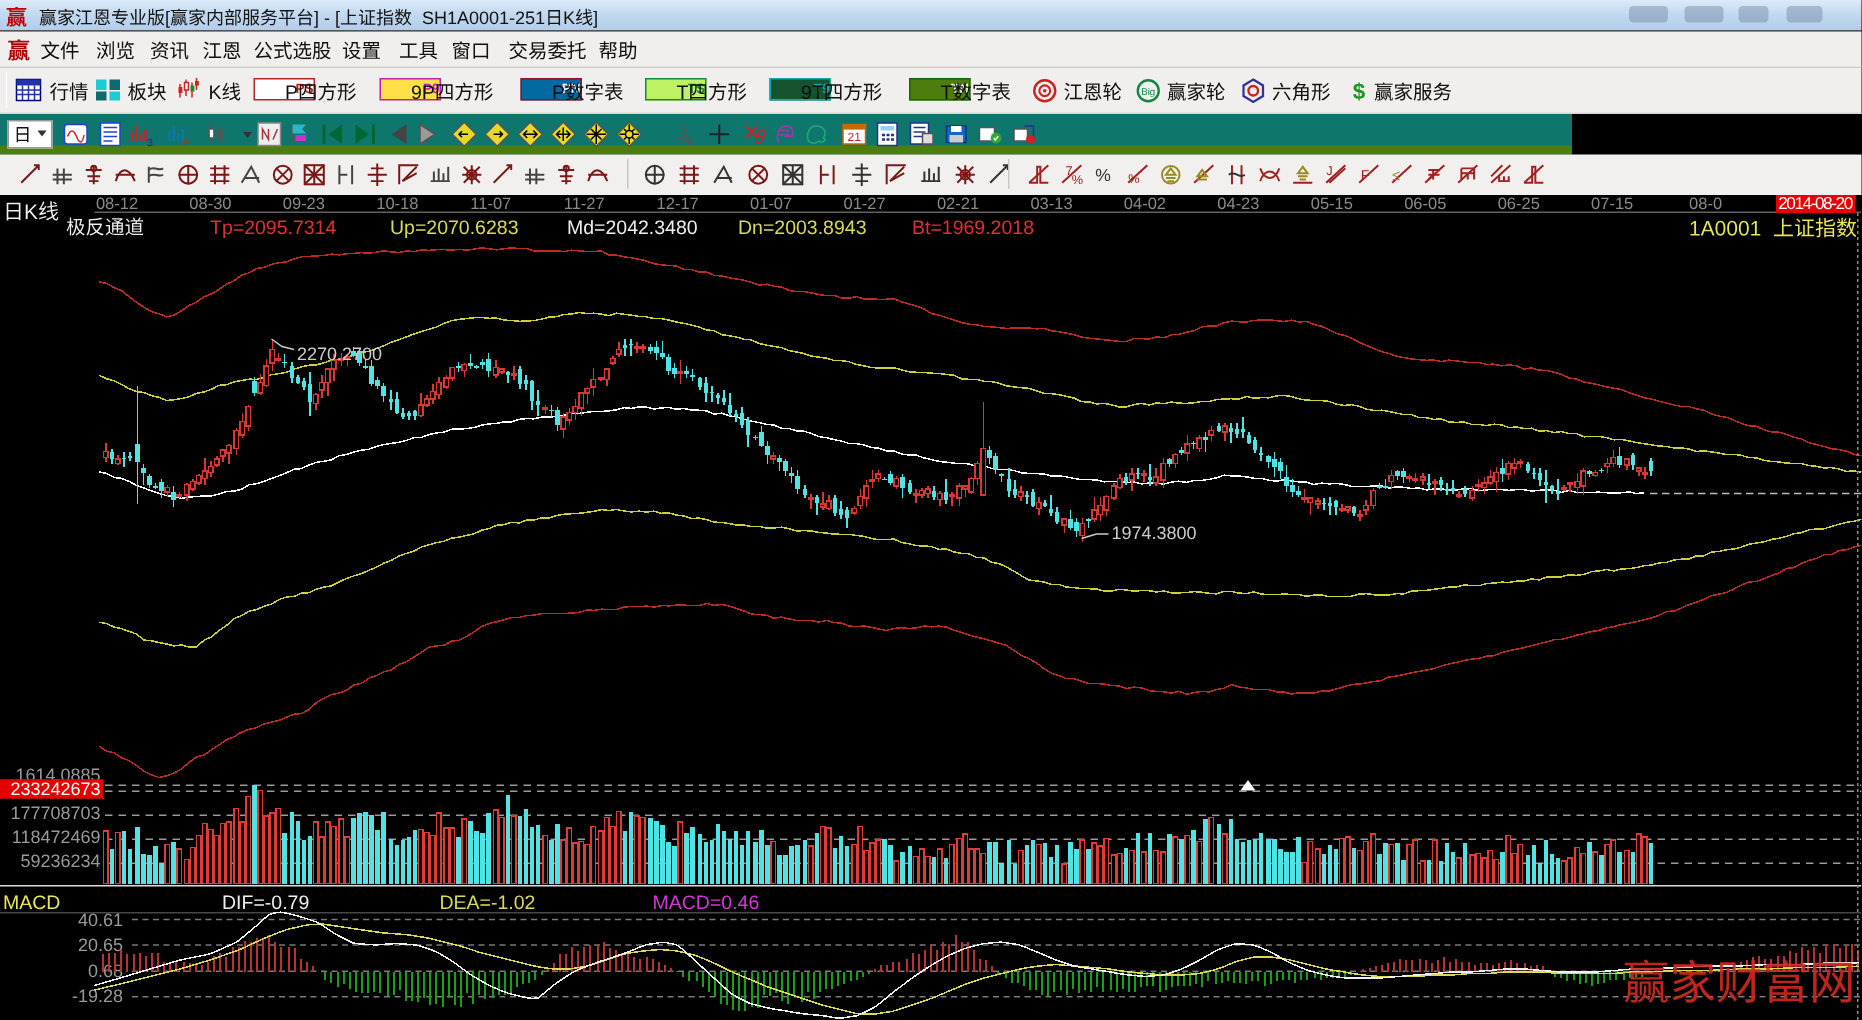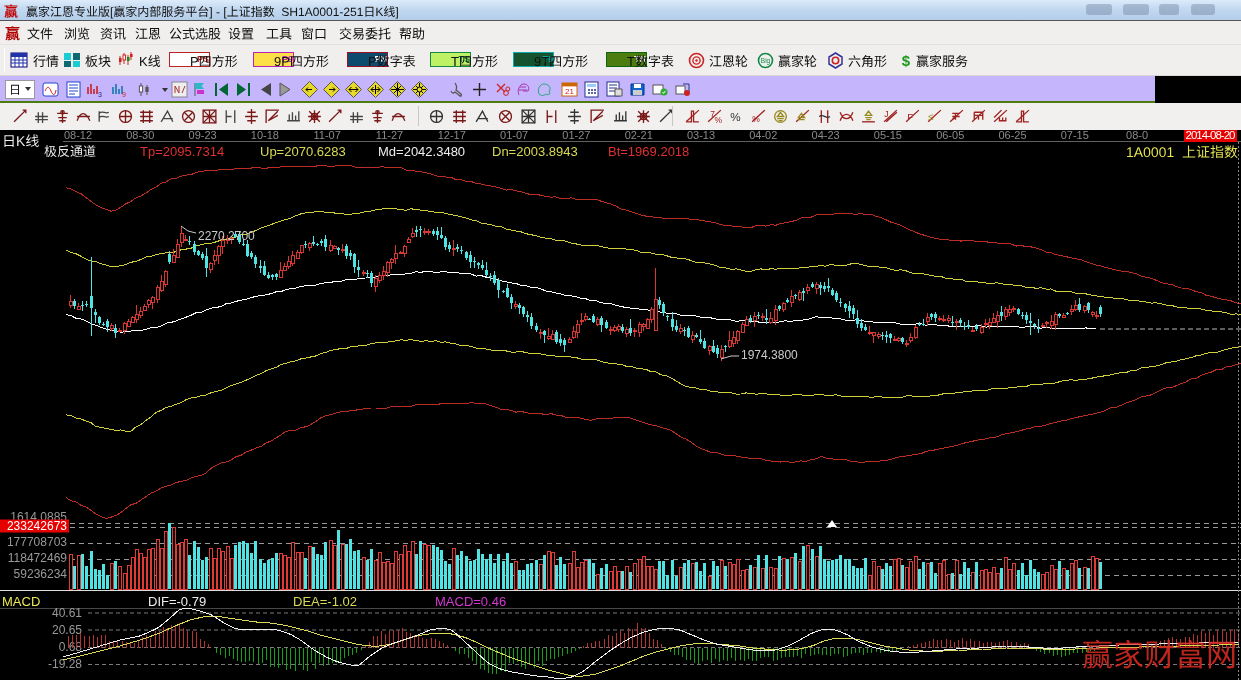--- a/index.html
+++ b/index.html
@@ -1,20 +1,20 @@
 <!DOCTYPE html>
 <html><head><meta charset="utf-8">
 <style>
 *{margin:0;padding:0;box-sizing:border-box}
 html,body{width:1241px;height:680px;overflow:hidden;background:#000;font-family:"Liberation Sans",sans-serif}
 .titlebar{position:absolute;left:0;top:0;width:1241px;height:21px;background:linear-gradient(#dcebfa,#c3d9f0 45%,#b3cdea);border-bottom:1px solid #555;font-size:12px;color:#111}
 .wbtn{position:absolute;top:4px;height:11px;border-radius:3px;background:rgba(80,100,130,0.32)}
 .menubar{position:absolute;left:0;top:21px;width:1241px;height:24px;background:#f0efed;font-size:13px;color:#111;border-bottom:1px solid #e3e2e0}
 .tb1{position:absolute;left:0;top:45px;width:1241px;height:31px;background:#f0efed;border-bottom:1px solid #d8d7d5}
-.tb2{position:absolute;left:0;top:76px;width:1155px;height:27px;background:#c4b5fd;border-bottom:2px solid #4d7c0f}
+.tb2{position:absolute;left:0;top:76px;width:1048px;height:27px;background:#0f766e;border-bottom:6px solid #4d7c0f}
 .tb3{position:absolute;left:0;top:103px;width:1241px;height:27px;background:#f1f0ee}
 .ic{position:absolute;top:7px}
 .ibox{position:absolute;top:7px;width:41px;height:15px;border:1px solid;font-size:9px;font-weight:bold;text-align:right;line-height:13px;letter-spacing:0}
 .ic2{position:absolute;top:5px}
 .ic3{position:absolute;top:5px}
 .daybox{position:absolute;left:6px;top:4px;width:30px;height:19px;border:1px solid #999;background:#fff;font-size:12px;padding-left:3px;line-height:17px}
 .caret{display:inline-block;width:0;height:0;border-left:3.5px solid transparent;border-right:3.5px solid transparent;border-top:4px solid #333;margin-left:5px;vertical-align:2px}
 .vsep{position:absolute;top:3px;width:1px;height:20px;background:#c8c7c5}
 .gr1{position:absolute;left:4px;top:3px;width:1px;height:24px;background:#d0cfcd;border-right:1px solid #fff}
 svg text{font-family:"Liberation Sans",sans-serif}
@@ -290,21 +290,21 @@
     </svg>
     <svg class="ic" style="left:117px" width="16" height="16" viewBox="0 0 16 16">
       <path d="M3 4v9M7 1v11M11 3v10M14 0v8" stroke="#cc2222" stroke-width="1"></path>
       <rect x="2" y="6" width="2.6" height="4" fill="#cc2222"></rect>
       <rect x="6" y="3" width="2.6" height="5" fill="#fff" stroke="#cc2222"></rect>
       <rect x="10" y="5" width="2.6" height="4" fill="#1d8a1d"></rect>
       <rect x="13" y="2" width="2.6" height="3" fill="#cc2222"></rect>
     </svg>
     <span class="ibox" style="left:169px;border-color:#b22;background:#fff;color:#b22">PS</span>
     <span class="ibox" style="left:253px;border-color:#b2b;background:#fde047;color:#b2b">P9</span>
-    <span class="ibox" style="left:347px;border-color:#912;background:#0c4a6e;color:#fff">PN</span>
+    <span class="ibox" style="left:347px;border-color:#912;background:#0369a1;color:#fff">PN</span>
     <span class="ibox" style="left:430px;border-color:#184;background:#bef264;color:#184">TS</span>
     <span class="ibox" style="left:513px;border-color:#1aa;background:#14532d;color:#1aa">T9</span>
     <span class="ibox" style="left:606px;border-color:#161;background:#4d7c0f;color:#fff">TN</span>
     <svg class="ic" style="left:688px" width="17" height="17" viewBox="0 0 17 17">
       <circle cx="8.5" cy="8.5" r="7" fill="none" stroke="#c22" stroke-width="1.6"></circle>
       <circle cx="8.5" cy="8.5" r="3.6" fill="none" stroke="#c22" stroke-width="1.4"></circle>
       <circle cx="8.5" cy="8.5" r="1.2" fill="#c22"></circle>
     </svg>
     <svg class="ic" style="left:757px" width="17" height="17" viewBox="0 0 17 17">
       <circle cx="8.5" cy="8.5" r="7" fill="none" stroke="#184" stroke-width="1.6"></circle>

